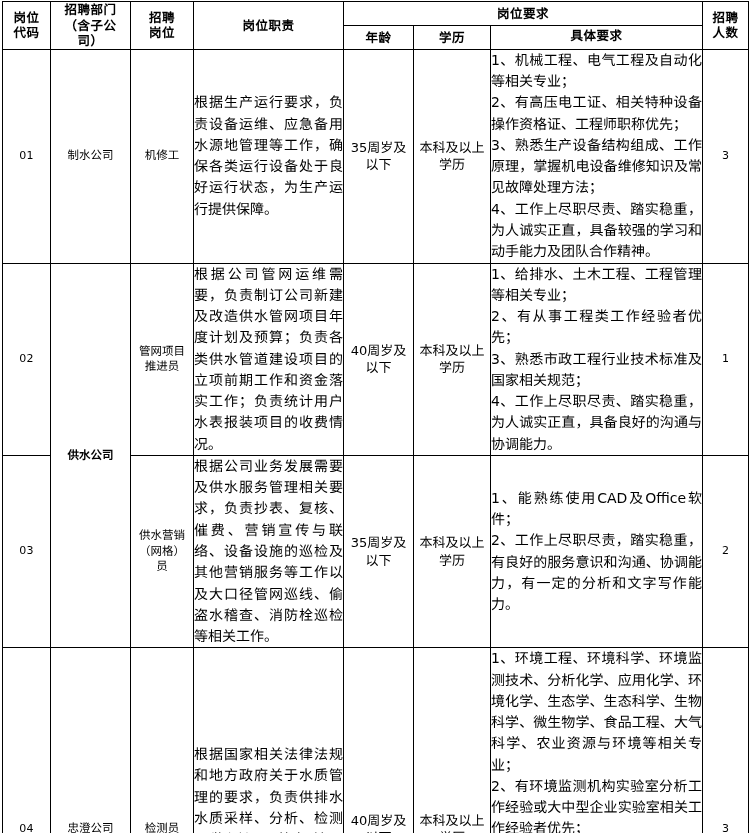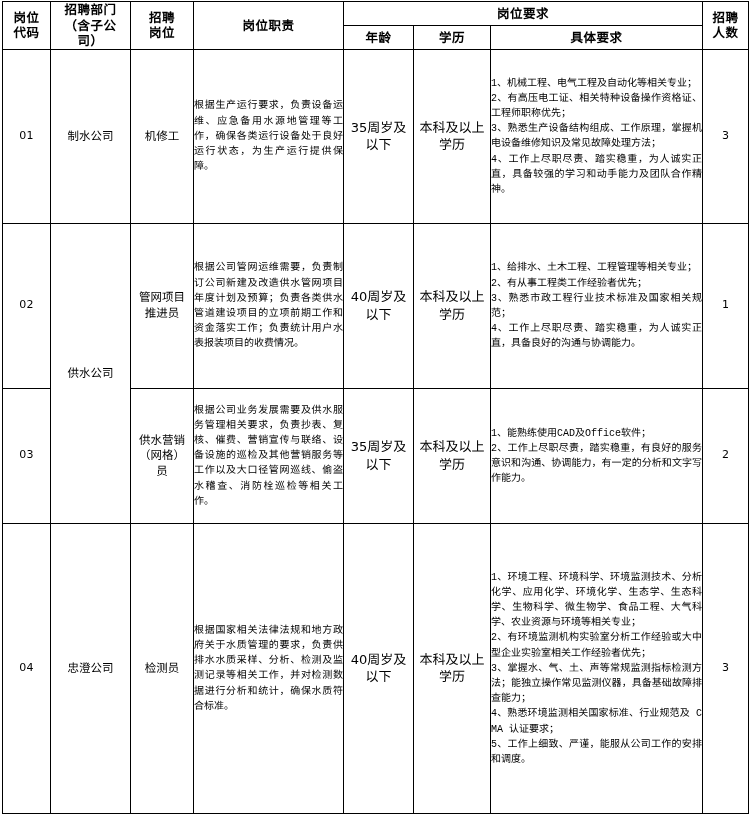--- a/index.html
+++ b/index.html
@@ -72,24 +72,23 @@
   }
   td.agelimit, td.edu {
     text-align: center;
     font-size: 13px;
     line-height: 1.35;
   }
   
   td.duty, td.req {
     vertical-align: middle;
     padding: 6px 5px 6px 6px;
-    font-size: 10px;
+    font-size: 14px;
     line-height: 1.52;
     text-align: left;
-    font-family: Liberation Mono, monospace;
   }
   td.duty .body, td.req .body {
     display: block;
     white-space: pre-wrap;
     word-break: break-all;
     text-align: justify;
     text-justify: inter-ideograph;
   }
   
   col.c-code  { width: 48px; }
@@ -144,21 +143,21 @@
           </th>
       </tr>
       <tr>
         <th class="h">
             <span class="txt" style="white-space: pre-wrap;">年龄</span>
           </th>
         <th class="h">
             <span class="txt" style="white-space: pre-wrap;">学历</span>
           </th>
         <th class="h">
-            <span class="txt" style="white-space: pre-wrap;">具体要求</span>
+            <span class="txt" style="white-space: pre-wrap; font-family: Liberation Mono, monospace;">具体要求</span>
           </th>
       </tr>
     </thead>
     <tbody id="tbody">
         <tr style="height: 174px;">
           <td class="center code"><span class="body" style="white-space: pre-wrap; text-align: center;">01</span></td>
           <td class="center dept"><span class="body" style="white-space: pre-wrap; text-align: left;">制水公司</span></td>
           <td class="center post"><span class="body" style="white-space: pre-wrap; text-align: center;">机修工</span></td>
           <td class="duty">
             <span class="body">根据生产运行要求，负责设备运维、应急备用水源地管理等工作，确保各类运行设备处于良好运行状态，为生产运行提供保障。</span>
@@ -170,21 +169,21 @@
           <td class="req">
             <span class="body">1、机械工程、电气工程及自动化等相关专业；
 2、有高压电工证、相关特种设备操作资格证、工程师职称优先；
 3、熟悉生产设备结构组成、工作原理，掌握机电设备维修知识及常见故障处理方法；
 4、工作上尽职尽责、踏实稳重，为人诚实正直，具备较强的学习和动手能力及团队合作精神。</span>
           </td>
           <td class="center num"><span class="body" style="white-space: pre-wrap; text-align: center;">3</span></td>
         </tr>
         <tr style="height: 165px;">
           <td class="center code"><span class="body" style="white-space: pre-wrap; text-align: center;">02</span></td>
-          <td class="center dept" rowspan="2"><span class="body" style="white-space: pre-wrap; text-align: center;">供水公司</span></td>
+          <td class="center dept" rowspan="2"><span class="body" style="white-space: pre-wrap; text-align: center; font-weight: bold;">供水公司</span></td>
           <td class="center post"><span class="body" style="white-space: pre-wrap; text-align: center;">管网项目
 推进员</span></td>
           <td class="duty">
             <span class="body">根据公司管网运维需要，负责制订公司新建及改造供水管网项目年度计划及预算；负责各类供水管道建设项目的立项前期工作和资金落实工作；负责统计用户水表报装项目的收费情况。</span>
           </td>
           <td class="center agelimit"><span class="body" style="white-space: pre-wrap; text-align: center;">40周岁及
 以下</span></td>
           <td class="center edu"><span class="body" style="white-space: pre-wrap; text-align: center;">本科及以上
 学历</span></td>
           <td class="req">

